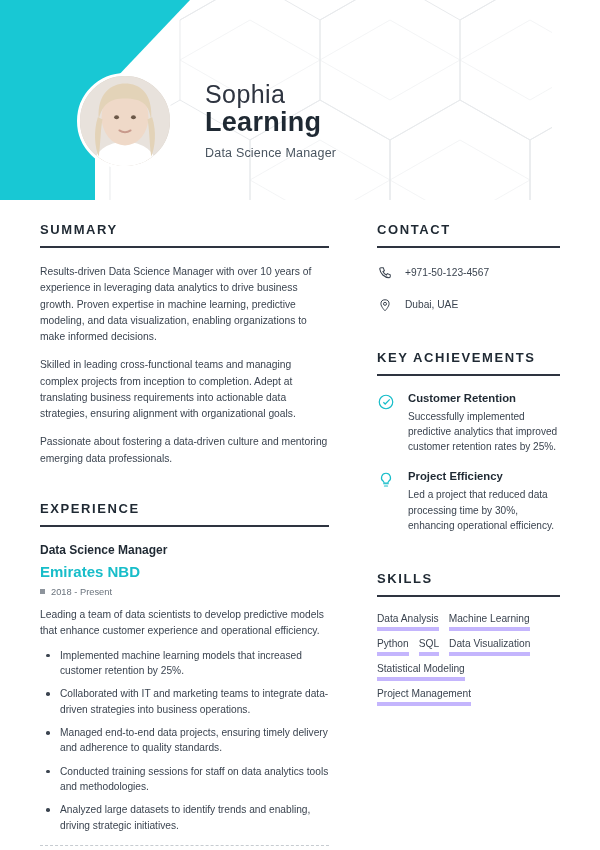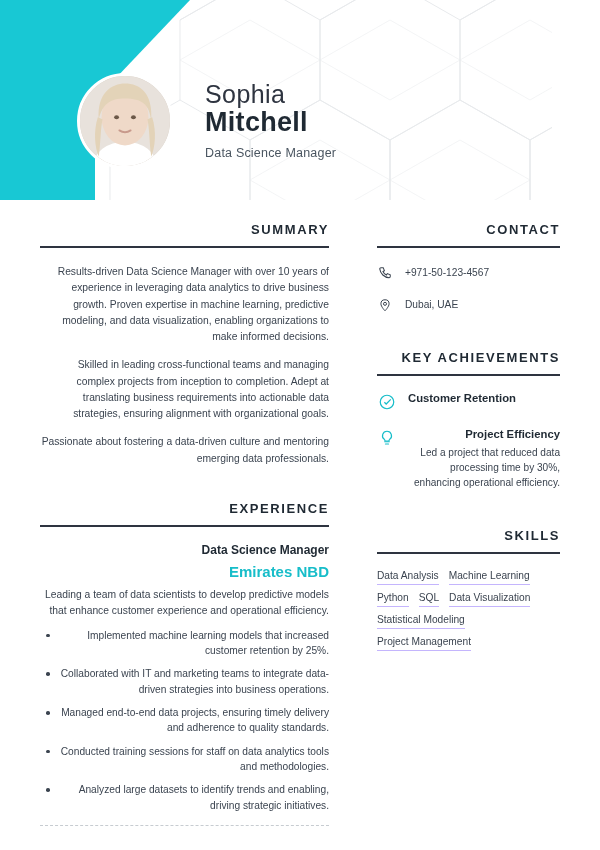--- a/index.html
+++ b/index.html
@@ -79,21 +79,20 @@
     color: #4a5560;
     margin-top: 8px;
     letter-spacing: 0.2px;
   }
 
   
   .content {
     display: flex;
     padding: 22px 40px 0 40px;
     gap: 48px;
-    text-align: right;
   }
   .col-left { width: 300px; }
   .col-right { width: 190px; }
 
   .section-title {
     font-size: 13px;
     font-weight: bold;
     letter-spacing: 1.6px;
     color: #1f2933;
     text-transform: uppercase;
@@ -219,21 +218,21 @@
 
   
   .skills-wrap {
     display: flex;
     flex-wrap: wrap;
     gap: 7px 10px;
   }
   .skill {
     font-size: 10.2px;
     color: #3b4450;
-    border-bottom: 1px solid #c4b5fd;
+    border-bottom: 4px solid #c4b5fd;
     padding-bottom: 3px;
   }
 </style>
 </head>
 <body>
 
 <div class="header">
 
   <svg class="header-pattern" width="600" height="200" viewBox="0 0 600 200">
     <g stroke="#d5d9dd" stroke-width="1" fill="none">
@@ -268,21 +267,21 @@
       <path d="M77 44 C82 60 80 76 76 86 C74 70 74 56 72 46 Z" fill="#e3d3b8"></path>
       <ellipse cx="39" cy="44" rx="2.6" ry="2.2" fill="#6b5848"></ellipse>
       <ellipse cx="57" cy="44" rx="2.6" ry="2.2" fill="#6b5848"></ellipse>
       <path d="M42 58 Q48 62 54 58" stroke="#c89a8c" stroke-width="2" fill="none" stroke-linecap="round"></path>
       <path d="M30 76 Q48 92 66 76 L72 96 L24 96 Z" fill="#ffffff"></path>
     </svg>
   </div>
 
   <div class="name-block">
     <div class="first-name">Sophia</div>
-    <div class="last-name">Mitchell</div>
+    <div class="last-name">Learning</div>
     <div class="job-title">Data Science Manager</div>
   </div>
 </div>
 
 <div class="content">
 
   <div class="col-left">
 
     <section>
       <div class="section-title">SUMMARY</div>
@@ -294,20 +293,24 @@
 
     <div class="block-spacer"></div>
 
     <section>
       <div class="section-title">EXPERIENCE</div>
       <div class="section-rule"></div>
 
       <div>
         <div class="job-role">Data Science Manager</div>
         <div class="job-company">Emirates NBD</div>
+        <div class="job-dates">
+          <span class="date-marker"></span>
+          <span>2018 - Present</span>
+        </div>
         <div class="job-summary">Leading a team of data scientists to develop predictive models that enhance customer experience and operational efficiency.</div>
         <ul class="bullets">
           <li>Implemented machine learning models that increased customer retention by 25%.</li>
           <li>Collaborated with IT and marketing teams to integrate data-driven strategies into business operations.</li>
           <li>Managed end-to-end data projects, ensuring timely delivery and adherence to quality standards.</li>
           <li>Conducted training sessions for staff on data analytics tools and methodologies.</li>
           <li>Analyzed large datasets to identify trends and enabling, driving strategic initiatives.</li>
         </ul>
         <div class="dashed-end"></div>
       </div>
@@ -349,20 +352,21 @@
 
       <div class="ach-item">
         <span class="ach-icon">
           <svg width="18" height="18" viewBox="0 0 24 24" fill="none" stroke="currentColor" stroke-width="1.6">
             <circle cx="12" cy="12" r="9"></circle>
             <path d="M8.5 12.3 l2.4 2.4 L17 8.5"></path>
           </svg>
         </span>
         <div>
           <div class="ach-title">Customer Retention</div>
+          <div class="ach-desc">Successfully implemented predictive analytics that improved customer retention rates by 25%.</div>
         </div>
       </div>
 
       <div class="ach-item">
         <span class="ach-icon">
           <svg width="18" height="18" viewBox="0 0 24 24" fill="none" stroke="currentColor" stroke-width="1.6" stroke-linecap="round">
             <path d="M9 17 h6"></path>
             <path d="M10 20 h4"></path>
             <path d="M12 3 a6 6 0 0 0 -3.6 10.8 c0.7 0.6 0.9 1.3 1 2.2 h5.2 c0.1 -0.9 0.3 -1.6 1 -2.2 A6 6 0 0 0 12 3 z"></path>
           </svg>

